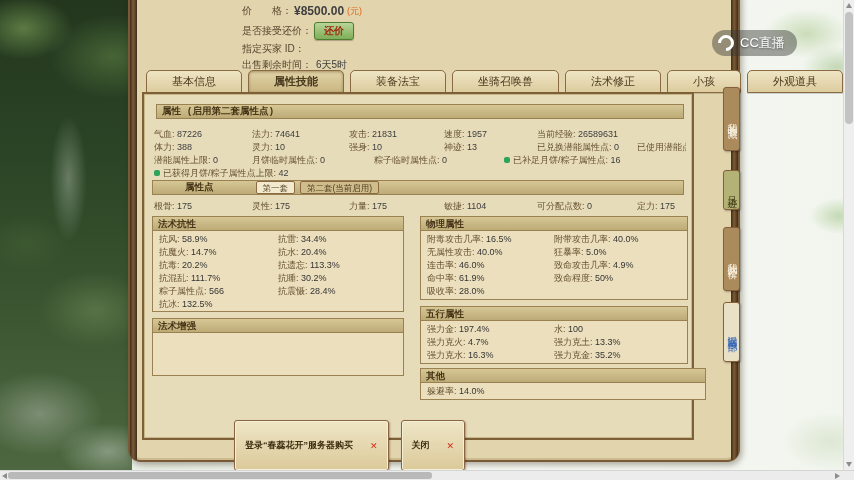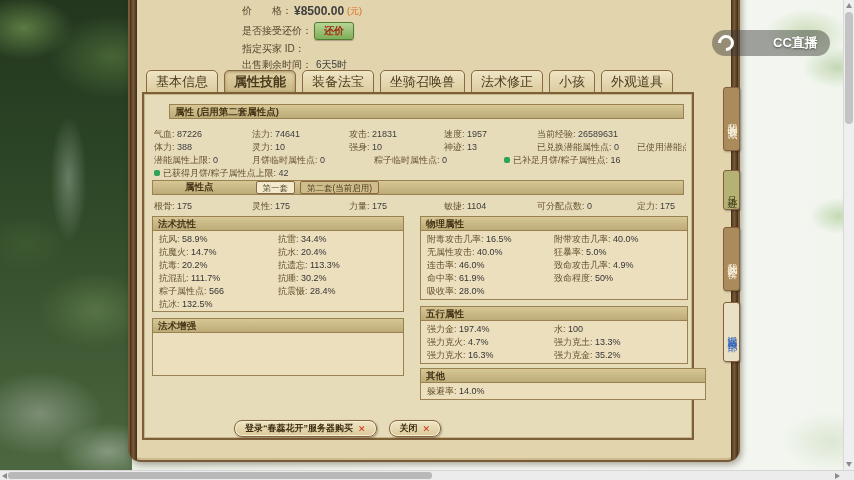--- a/index.html
+++ b/index.html
@@ -44,31 +44,31 @@
   
   .pline{position:absolute;left:112px;display:flex;align-items:center;font-size:10px;color:#584631;white-space:nowrap;z-index:3;}
   .price-val{color:#404040;font-weight:bold;font-size:12px;margin:0 3px 0 2px;}
   .price-unit{color:#e0661e;font-size:9px;}
   .counter-btn{margin-left:2px;background:linear-gradient(#b7d598,#7fae57);border:1px solid #4f7c33;border-radius:3px;
     color:#a02a10;font-weight:bold;font-size:10px;padding:0 9px;height:16px;line-height:15px;box-shadow:0 1px 1px rgba(0,0,0,.25);cursor:pointer;}
   .time-val{color:#3c3c3c;margin-left:4px;}
 
   
   .tabs{position:absolute;left:16px;top:76px;display:flex;gap:6px;align-items:flex-end;z-index:3;}
-  .tab{height:21px;padding:0 9px;display:flex;align-items:center;font-size:13px;color:#4a3a1e;cursor:pointer;
+  .tab{height:21px;padding:0 25px;display:flex;align-items:center;font-size:11px;color:#4a3a1e;cursor:pointer;
     background:linear-gradient(#efe5c4,#dccc9e);border:1px solid #8a6a42;border-radius:5px 5px 0 0;
     box-shadow:0 1px 0 rgba(0,0,0,.15);white-space:nowrap;}
   .tab.active{background:linear-gradient(#e2d4a8,#c9b682);font-weight:bold;box-shadow:inset 0 1px 3px rgba(90,60,20,.45);}
 
   
   .main-box{position:absolute;left:12px;top:98px;width:552px;height:348px;z-index:3;
     background:#e7dcba;border:2px solid #7d5f38;box-shadow:inset 0 0 0 1px #c7b687;box-sizing:border-box;}
   .bar{background:linear-gradient(#d6c795,#bdab77);border:1px solid #9a8152;color:#463416;
     font-weight:bold;font-size:9.5px;line-height:13px;padding:0 5px;box-sizing:border-box;}
-  .attr-bar{position:absolute;left:25px;right:8px;top:10px;}
+  .attr-bar{position:absolute;left:12px;right:8px;top:10px;font-family:Liberation Mono, monospace;}
 
   .srow{position:absolute;left:10px;right:6px;display:flex;white-space:nowrap;font-size:9px;line-height:12px;}
   .stat{flex:0 0 auto;overflow:hidden;}
   .sl{color:#66522f;} .sl::after{content:": ";}
   .sv{color:#3c3c3c;}
   .srow-a .stat:nth-child(1){width:98px}.srow-a .stat:nth-child(2){width:97px}
   .srow-a .stat:nth-child(3){width:95px}.srow-a .stat:nth-child(4){width:93px}
   .srow-a .stat:nth-child(5){width:100px}.srow-a .stat:nth-child(6){flex:1}
   .srow-b .stat:nth-child(1){width:98px}.srow-b .stat:nth-child(2){width:122px}
   .srow-b .stat:nth-child(3){width:130px}.srow-b .stat:nth-child(4){flex:1}
@@ -83,40 +83,40 @@
   .ptab.p2{margin-left:5px;background:#d0bd8c;}
 
   .sbox{position:absolute;border:1px solid #9a8152;background:#ecdfbd;box-sizing:border-box;}
   .sbox .bar{border:none;border-bottom:1px solid #9a8152;}
   .bi-grid{display:grid;grid-template-columns:1fr 1fr;padding:2px 6px;font-size:9px;line-height:13px;white-space:nowrap;}
   .bi{overflow:hidden;}
   .bl{color:#66522f;} .bl::after{content:": ";}
   .bv{color:#343434;}
 
   .fbtn-row{position:absolute;left:90px;top:326px;display:flex;gap:12px;}
-  .fbtn{display:flex;align-items:center;gap:5px;background:linear-gradient(#efe6c6,#dbc999);
+  .fbtn{display:flex;align-items:center;gap:17px;background:linear-gradient(#efe6c6,#dbc999);
     border:1px solid #8a6440;box-shadow:inset 0 0 0 1px #f6efd8,1px 1px 2px rgba(0,0,0,.3);
-    border-radius:8px;padding:1px 10px;font-size:9px;color:#3f2f12;font-weight:bold;cursor:pointer;white-space:nowrap;}
+    border-radius:3px;padding:18px 10px;font-size:9px;color:#3f2f12;font-weight:bold;cursor:pointer;white-space:nowrap;}
   .seal{color:#d6301a;font-size:9px;font-weight:bold;}
 
   
   .side-nav{position:absolute;left:593px;top:0;width:20px;height:470px;z-index:20;}
   .side-tab{position:absolute;left:0;width:17px;writing-mode:vertical-rl;text-align:center;letter-spacing:2px;
     font-size:10px;border:1px solid #86603a;border-radius:3px;box-shadow:1px 1px 2px rgba(0,0,0,.3);cursor:pointer;box-sizing:border-box;}
   .side-tab:nth-child(1){top:93px;height:64px;background:#ab8a5c;color:#f7efdc;}
   .side-tab:nth-child(2){top:176px;height:40px;background:#b5b276;color:#3f3a14;}
   .side-tab:nth-child(3){top:233px;height:64px;background:#ab8a5c;color:#f7efdc;}
   .side-tab:nth-child(4){top:308px;height:60px;background:#e9e0c6;color:#2f62b8;}
 
   
   .cc-badge{position:absolute;left:712px;top:30px;height:26px;padding:0 12px 0 6px;display:flex;align-items:center;gap:6px;
     background:rgba(55,55,50,.45);border-radius:13px;z-index:50;}
   .cc-icon{width:16px;height:16px;border-radius:50%;border:3px solid #fff;border-bottom-color:transparent;
     transform:rotate(45deg);box-sizing:border-box;}
-  .cc-text{color:#fff;font-weight:bold;font-size:13px;text-shadow:0 1px 2px rgba(0,0,0,.45);margin-left:33px;}
+  .cc-text{color:#fff;font-weight:normal;font-size:13px;text-shadow:0 1px 2px rgba(0,0,0,.45);}
 
   
   .v-scroll{position:absolute;right:0;top:0;width:11px;height:470px;background:#efefef;border-left:1px solid #d8d8d8;z-index:40;box-sizing:border-box;}
   .v-thumb{position:absolute;left:1px;top:12px;width:8px;height:112px;background:#c3c3c3;border-radius:4px;cursor:pointer;}
   .arr{position:absolute;left:2px;width:0;height:0;border-left:3px solid transparent;border-right:3px solid transparent;}
   .arr.up{top:3px;border-bottom:5px solid #8c8c8c;}
   .arr.down{bottom:3px;border-top:5px solid #8c8c8c;}
   .h-scroll{position:absolute;left:0;bottom:0;width:854px;height:10px;background:#ececec;border-top:1px solid #d5d5d5;z-index:39;box-sizing:border-box;}
   .h-thumb{position:absolute;left:8px;top:1px;height:7px;width:424px;background:#b9b9b9;border-radius:3px;cursor:pointer;}
   .harr{position:absolute;top:2px;width:0;height:0;border-top:3px solid transparent;border-bottom:3px solid transparent;}

